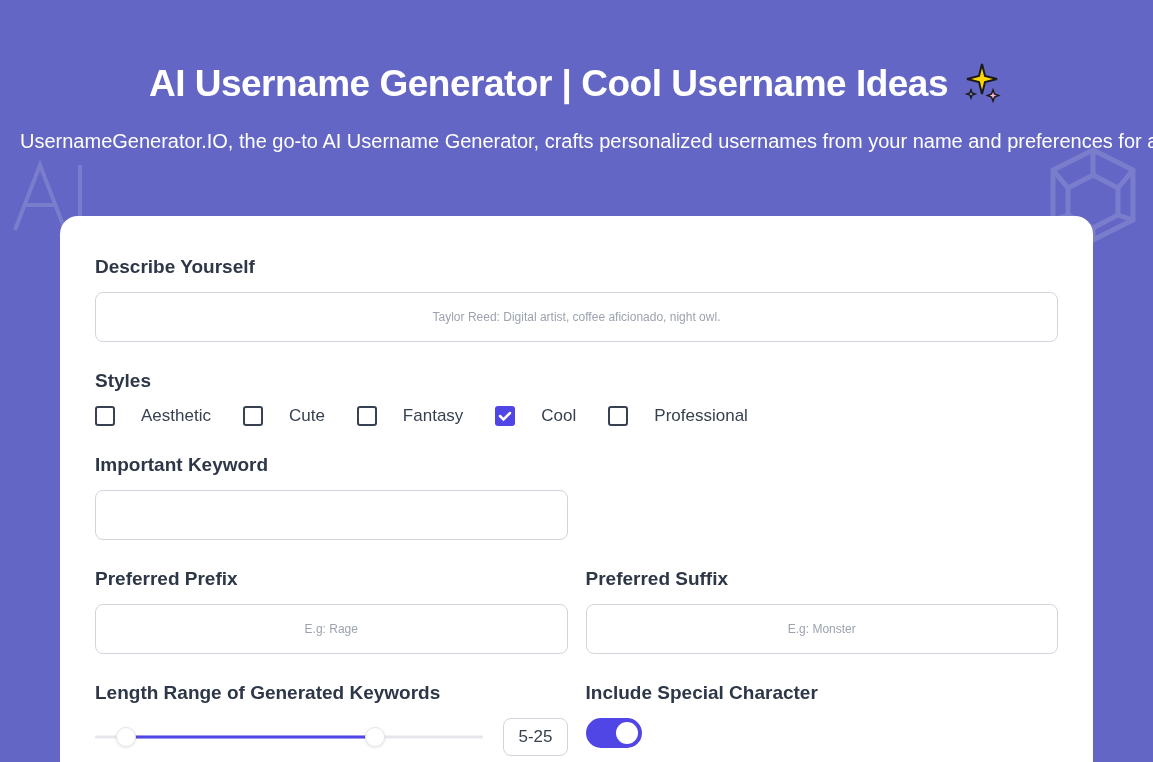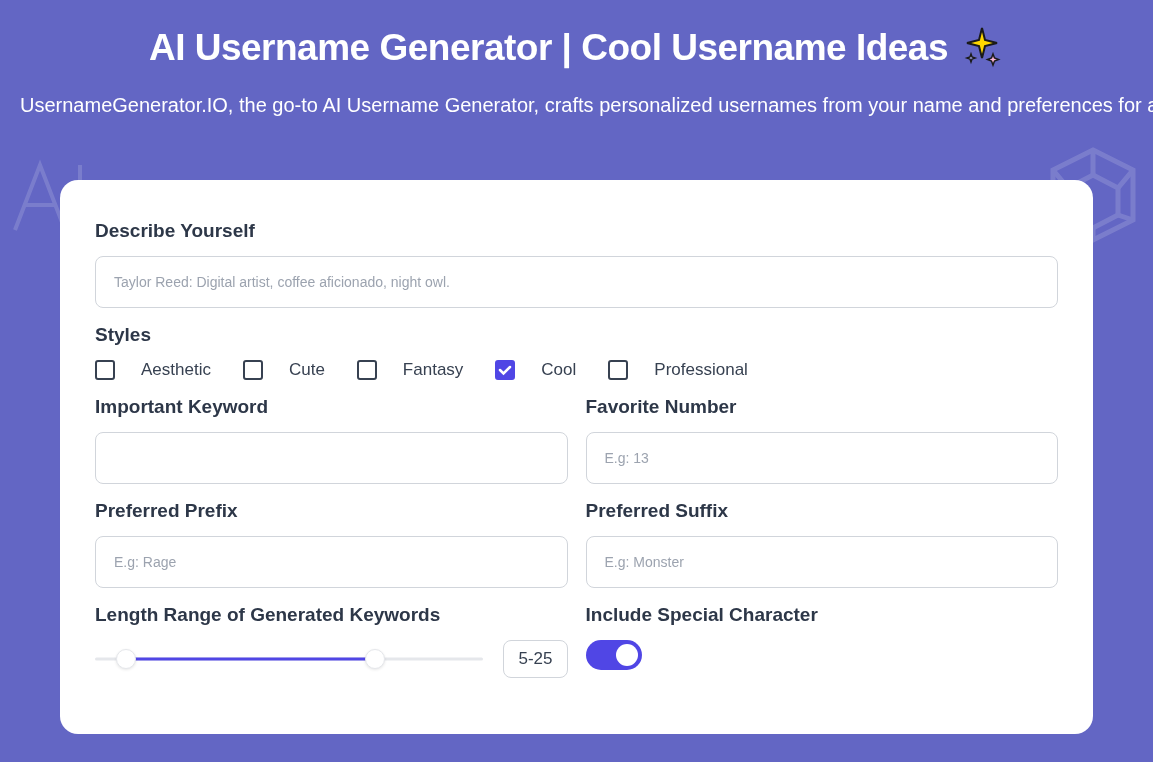--- a/index.html
+++ b/index.html
@@ -28,21 +28,21 @@
     .bg-decoration-right {
       position: absolute;
       right: -30px;
       top: 130px;
       opacity: 0.15;
       pointer-events: none;
     }
 
     .header {
       text-align: center;
-      padding: 24px 20px 30px;
+      padding: 60px 20px 30px;
       color: white;
     }
 
     .title-wrapper {
       display: inline-flex;
       align-items: center;
       gap: 12px;
       justify-content: center;
     }
 
@@ -67,40 +67,41 @@
     .card {
       background: white;
       border-radius: 18px;
       margin: 30px 60px 0;
       padding: 40px 35px;
       position: relative;
       z-index: 1;
     }
 
     .form-group {
-      margin-bottom: 16px;
+      margin-bottom: 28px;
     }
 
     .form-label {
       display: block;
       font-size: 19px;
       font-weight: 600;
       color: #2d3748;
       margin-bottom: 14px;
     }
 
     input[type="text"] {
       width: 100%;
       padding: 17px 18px;
       border: 1.5px solid #d1d5db;
       border-radius: 8px;
-      font-size: 14px;
+      font-size: 12px;
       color: #374151;
       background: white;
       font-family: inherit;
+      text-align: center;
     }
 
     input[type="text"]::placeholder {
       color: #9ca3af;
     }
 
     .checkbox-row {
       display: flex;
       gap: 32px;
       flex-wrap: wrap;
@@ -301,24 +302,20 @@
         <span class="checkbox-label">Professional</span>
       </div>
     </div>
   </div>
 
   <div class="two-col">
     <div class="form-group">
       <label class="form-label">Important Keyword</label>
       <input type="text" placeholder="" style="">
     </div>
-    <div class="form-group">
-      <label class="form-label">Favorite Number</label>
-      <input type="text" placeholder="E.g: 13" style="">
-    </div>
   </div>
 
   <div class="two-col">
     <div class="form-group">
       <label class="form-label">Preferred Prefix</label>
       <input type="text" placeholder="E.g: Rage" style="">
     </div>
     <div class="form-group">
       <label class="form-label">Preferred Suffix</label>
       <input type="text" placeholder="E.g: Monster" style="">

